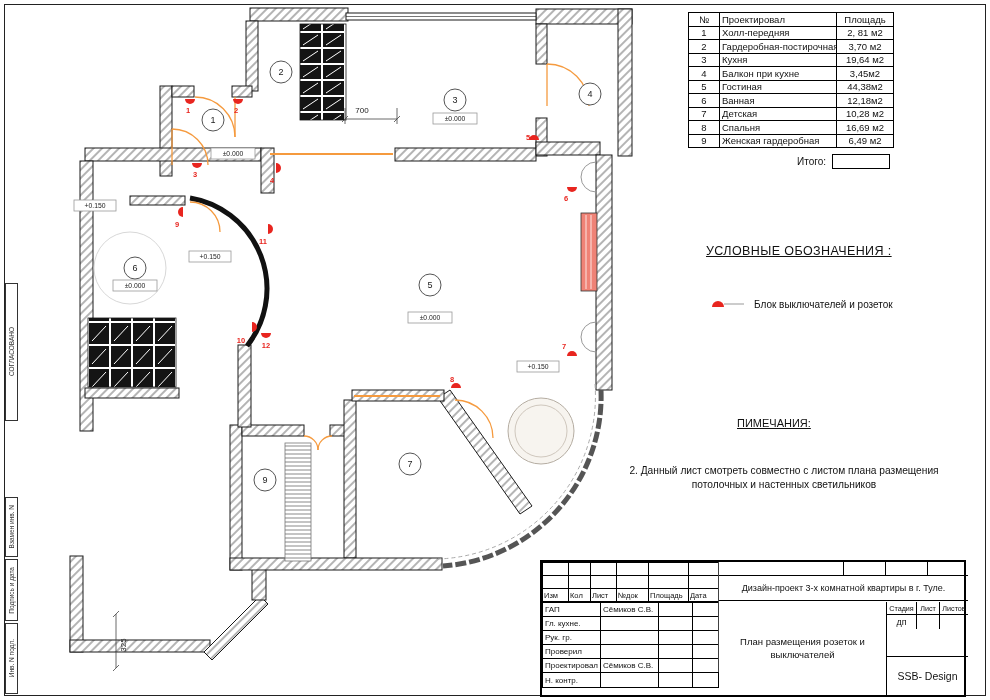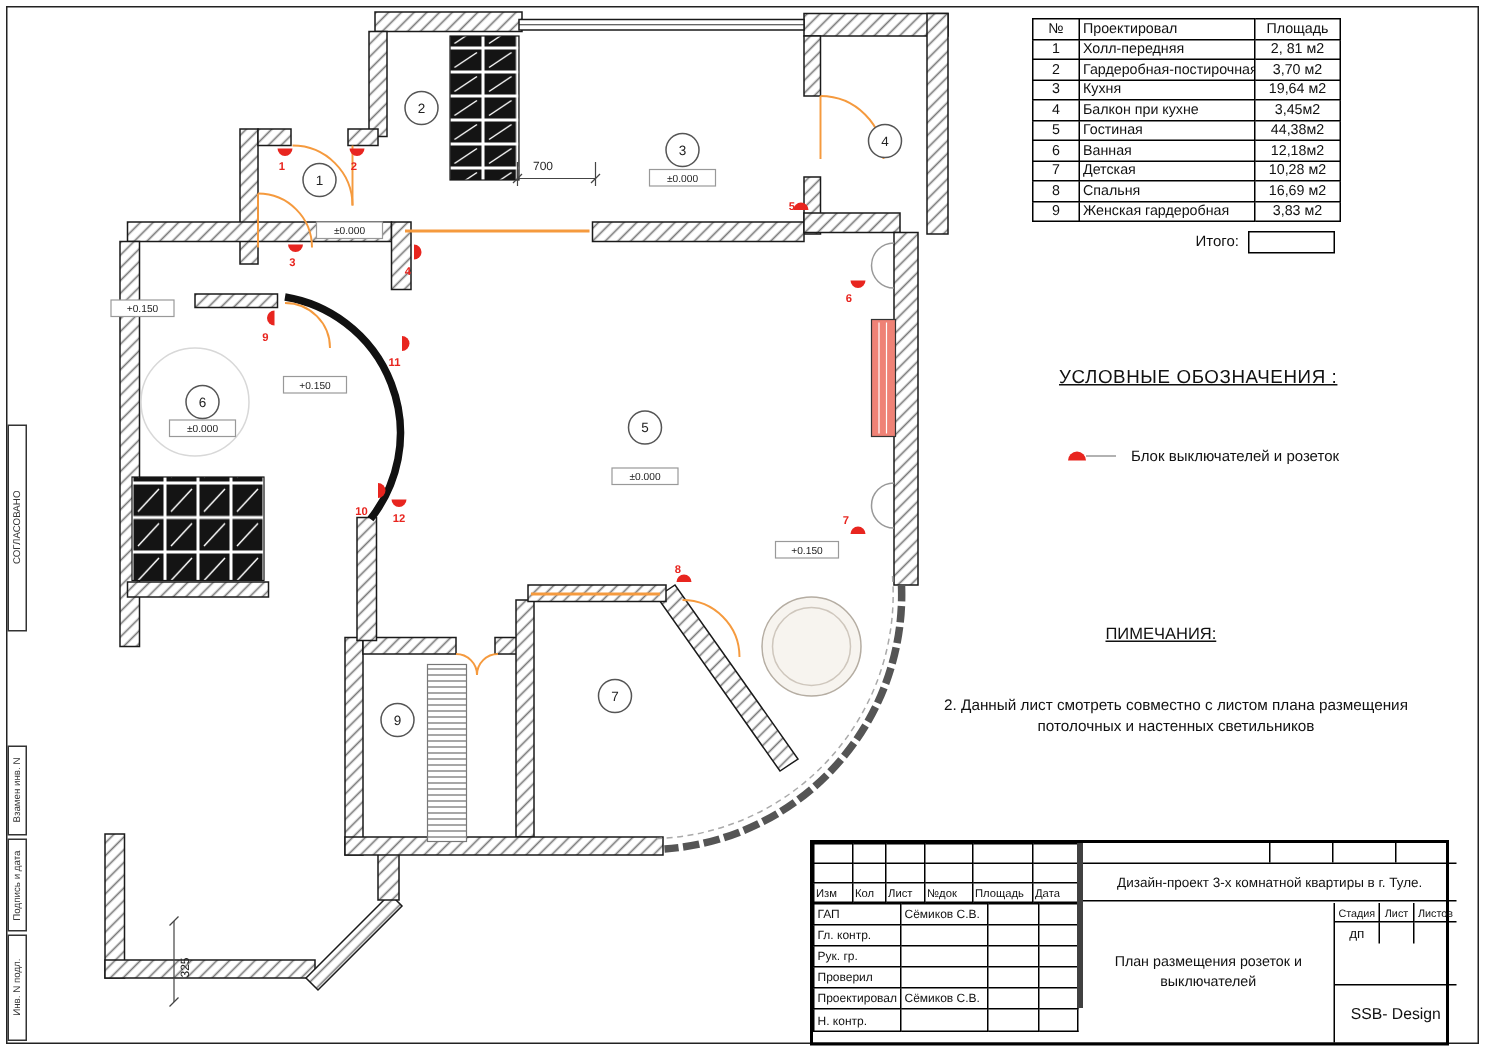--- a/index.html
+++ b/index.html
@@ -28,21 +28,21 @@
   
   .notes-title{left:737px;top:417px;font-size:11px;text-decoration:underline;}
   .notes-text{left:618px;top:464px;width:332px;font-size:10.2px;text-align:center;line-height:1.4;}
   
   .tblock{left:540px;top:560px;width:426px;height:137px;border:2px solid #000;box-sizing:border-box;}
   .tb-left{left:0;top:0;width:176px;height:133px;}
   table.tbt{border-collapse:collapse;table-layout:fixed;}
   table.tbt td{border:1px solid #000;font-size:7.5px;padding:0 1px;overflow:hidden;white-space:nowrap;}
   table.tbg td{height:12px;}
   table.tbr td{height:13.1px;font-size:8px;text-align:left;padding-left:2px;}
-  .tb-right{left:176px;top:0;width:250px;height:110px;border-left:4px solid #404040;box-sizing:border-box;}
+  .tb-right{left:176px;top:0;width:250px;height:110px;border-left:1px solid #404040;box-sizing:border-box;}
   .tb-top{left:0;top:0;width:249px;height:13px;border-bottom:1px solid #000;display:flex;box-sizing:content-box;}
   .tb-top .cell{height:13px;border-left:1px solid #000;box-sizing:border-box;}
   .tb-project{left:0;top:14px;width:249px;height:25px;border-bottom:1px solid #000;display:flex;align-items:center;justify-content:center;font-size:9px;box-sizing:border-box;}
   .tb-bottom{left:0;top:40px;width:249px;height:93px;}
   .tb-sheettitle{left:0;top:0;width:168px;height:93px;border-right:1px solid #000;display:flex;align-items:center;justify-content:center;box-sizing:border-box;}
   .tb-sheettitle div{width:150px;text-align:center;font-size:9.5px;line-height:1.35;}
   .tb-stage{left:168px;top:0;width:81px;height:93px;}
   .st-row{display:flex;}
   .st-cell{border-right:1px solid #000;border-bottom:1px solid #000;box-sizing:border-box;font-size:7.2px;text-align:center;overflow:hidden;}
   .brand{left:168px;top:54px;width:81px;height:39px;border-top:1px solid #000;display:flex;align-items:center;justify-content:center;font-size:10.5px;box-sizing:border-box;}
@@ -344,21 +344,21 @@
           <td class="c-area">10,28 м2</td>
         </tr>
     <tr>
           <td class="c-num">8</td>
           <td class="c-name">Спальня</td>
           <td class="c-area">16,69 м2</td>
         </tr>
     <tr>
           <td class="c-num">9</td>
           <td class="c-name">Женская гардеробная</td>
-          <td class="c-area">3,83 м2</td>
+          <td class="c-area">6,49 м2</td>
         </tr>
   </tbody>
     </table>
   <div class="totals">
     <span class="tl">Итого:</span>
     <span class="tbox"></span>
   </div>
 </div>
 
 <div class="abs legend">
@@ -421,21 +421,21 @@
           <col style="width:26px">
         </colgroup>
       <tbody>
           <tr>
             <td>ГАП</td>
             <td>Сёмиков С.В.</td>
             <td></td>
             <td></td>
           </tr>
       <tr>
-            <td>Гл. контр.</td>
+            <td>Гл. кухне.</td>
             <td></td>
             <td></td>
             <td></td>
           </tr>
       <tr>
             <td>Рук. гр.</td>
             <td></td>
             <td></td>
             <td></td>
           </tr>

